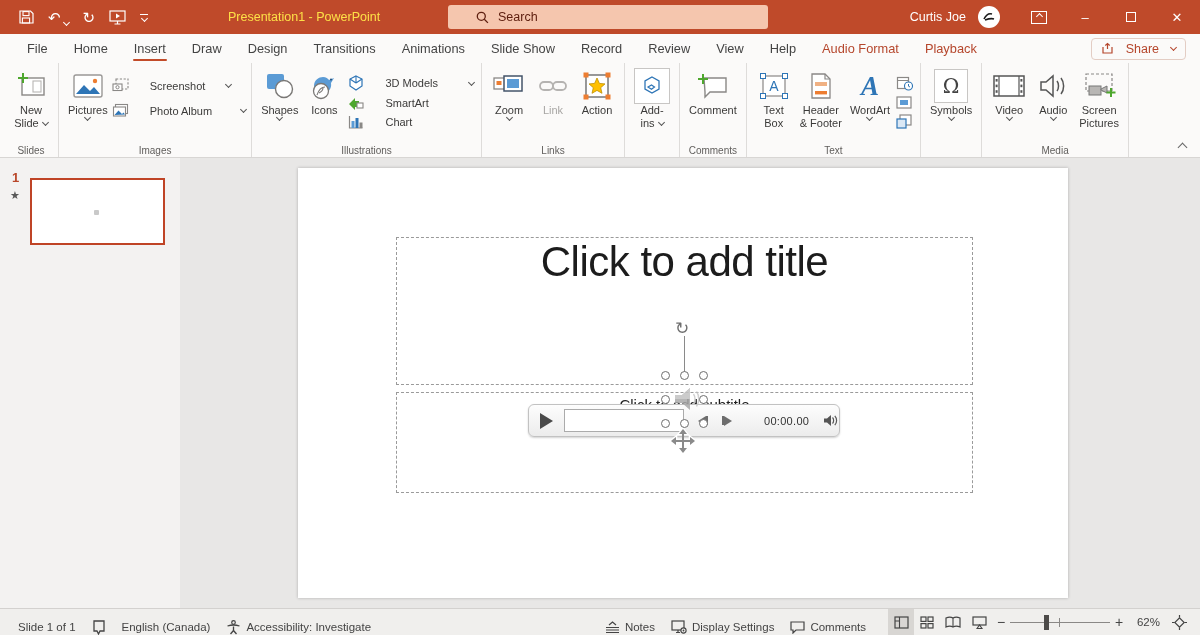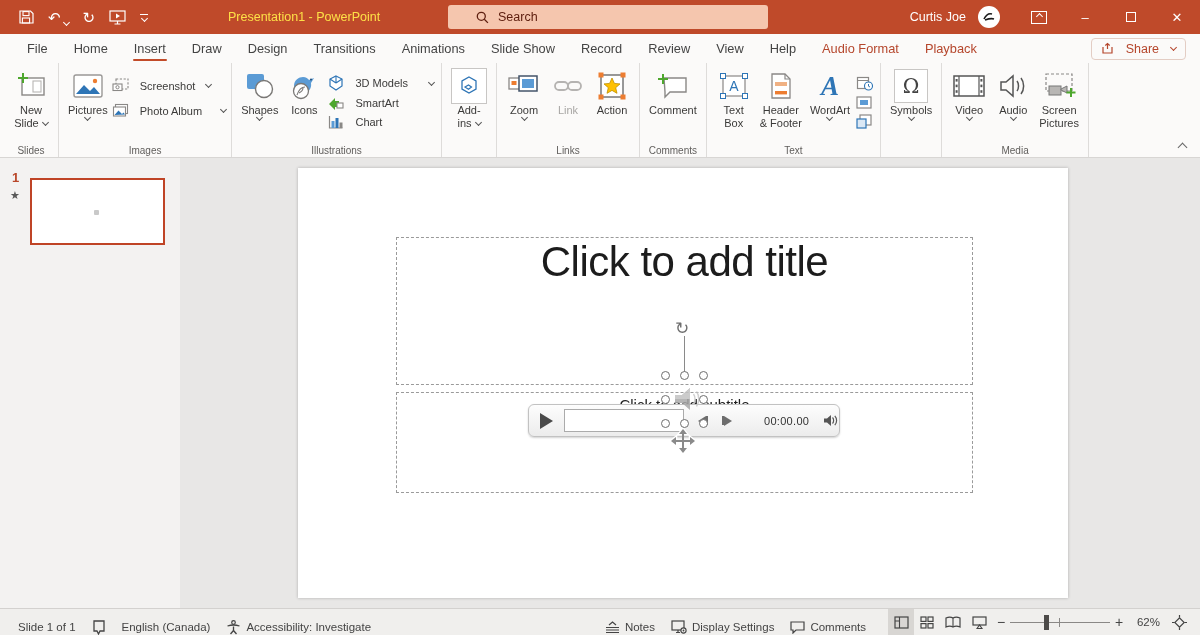--- a/index.html
+++ b/index.html
@@ -35,21 +35,21 @@
 
   
   .ribbon { height:95px; background:#fbfaf9; border-bottom:1px solid #d8d6d4; display:flex; align-items:stretch; padding-left:4px; flex:0 0 auto; position:relative; }
   .rgroup { position:relative; display:flex; align-items:flex-start; padding:3px 5px 15px; border-right:1px solid #dedcda; }
   .glabel { position:absolute; bottom:1px; left:0; right:0; text-align:center; font-size:10px; color:#605e5c; }
   .bigbtn { display:flex; flex-direction:column; align-items:center; padding:2px 4px; min-width:44px; }
   .bigbtn .ic { height:36px; display:flex; align-items:center; justify-content:center; }
   .lbl { font-size:11px; color:#3b3a39; line-height:13px; text-align:center; white-space:nowrap; }
   .lblrow { display:flex; align-items:center; gap:4px; }
   .smallcol { display:flex; flex-direction:column; justify-content:center; gap:10px; height:64px; }
-  .smallrow { display:flex; align-items:center; gap:11px; font-size:11px; color:#3b3a39; white-space:nowrap; }
+  .smallrow { display:flex; align-items:center; gap:21px; font-size:11px; color:#3b3a39; white-space:nowrap; }
   .disabled, .disabled .lbl { color:#a8a6a4; }
   .boxic { width:36px; height:36px; border:1px solid #c8c6c4; background:#fff; display:flex; align-items:center; justify-content:center; }
   .stackcol { display:flex; flex-direction:column; justify-content:center; gap:5px; height:72px; padding:0 2px; }
   .omega { font-size:20px; color:#444; font-family:"DejaVu Serif", serif; }
   .wordartA { font-size:27px; font-style:italic; font-weight:bold; color:#2e75b6; font-family:"Liberation Serif", serif; line-height:1; }
   .collapse-chev { position:absolute; right:14px; bottom:6px; width:7px; height:7px; border-left:1.4px solid #666; border-top:1.4px solid #666; transform:rotate(45deg); }
 
   
   .workspace { height:450px; display:flex; flex:0 0 auto; }
   .slidepanel { width:180px; background:#f3f2f1; position:relative; flex:0 0 auto; }
@@ -297,38 +297,20 @@
           </span>
           <span>Chart</span>
         </div>
       </div>
       <div class="glabel">Illustrations</div>
     </div>
 
     <div class="rgroup">
       <div class="bigbtn">
         <span class="ic">
-            <span class="boxic">
-          <svg width="22" height="22" viewBox="0 0 22 22">
-                <path d="M11 2l7 4v8l-7 4-7-4V6z" fill="none" stroke="#2e75b6" stroke-width="1.3"></path>
-                <path d="M7 12l3.5-2 3 2-3 2.2z" fill="none" stroke="#2e75b6" stroke-width="1.2"></path>
-              </svg>
-        </span>
-          </span>
-        <span class="lbl">Add-</span>
-        <span class="lblrow">
-            <span class="lbl">ins</span>
-            <span class="chev dark"></span>
-          </span>
-      </div>
-    </div>
-
-    <div class="rgroup">
-      <div class="bigbtn">
-        <span class="ic">
           <svg width="34" height="26" viewBox="0 0 34 26">
               <rect x="2" y="5" width="14" height="11" fill="#fff" stroke="#8a8886" stroke-width="1.3"></rect>
               <rect x="4.5" y="8" width="5" height="4" fill="#ed7d31"></rect>
               <rect x="12" y="3" width="18" height="15" fill="#fff" stroke="#44546a" stroke-width="1.5"></rect>
               <rect x="15" y="6" width="12" height="9" fill="#5b9bd5"></rect>
             </svg>
         </span>
         <span class="lbl">Zoom</span>
         <span class="chev dark"></span>
       </div>
@@ -348,20 +330,38 @@
               <rect x="1.5" y="0.5" width="5" height="5" fill="#ed7d31"></rect>
               <rect x="23.5" y="0.5" width="5" height="5" fill="#ed7d31"></rect>
               <rect x="1.5" y="22.5" width="5" height="5" fill="#ed7d31"></rect>
               <rect x="23.5" y="22.5" width="5" height="5" fill="#ed7d31"></rect>
               <path d="M15 6l2.4 5.4 5.6.5-4.3 3.8 1.3 5.6L15 18.4l-5 2.9 1.3-5.6L7 11.9l5.6-.5z" fill="#ffc000" stroke="#bf8f00" stroke-width=".8"></path>
             </svg>
         </span>
         <span class="lbl">Action</span>
       </div>
       <div class="glabel">Links</div>
+    </div>
+
+    <div class="rgroup">
+      <div class="bigbtn">
+        <span class="ic">
+            <span class="boxic">
+          <svg width="22" height="22" viewBox="0 0 22 22">
+                <path d="M11 2l7 4v8l-7 4-7-4V6z" fill="none" stroke="#2e75b6" stroke-width="1.3"></path>
+                <path d="M7 12l3.5-2 3 2-3 2.2z" fill="none" stroke="#2e75b6" stroke-width="1.2"></path>
+              </svg>
+        </span>
+          </span>
+        <span class="lbl">Add-</span>
+        <span class="lblrow">
+            <span class="lbl">ins</span>
+            <span class="chev dark"></span>
+          </span>
+      </div>
     </div>
 
     <div class="rgroup">
       <div class="bigbtn">
         <span class="ic">
           <svg width="32" height="28" viewBox="0 0 32 28">
               <path d="M7 8h22v14H13l-5 5v-5z" fill="#fff" stroke="#8a8886" stroke-width="1.4" transform="translate(0,-2)"></path>
               <path d="M6 2v10M1 7h10" stroke="#4ea72e" stroke-width="2"></path>
             </svg>
         </span>

